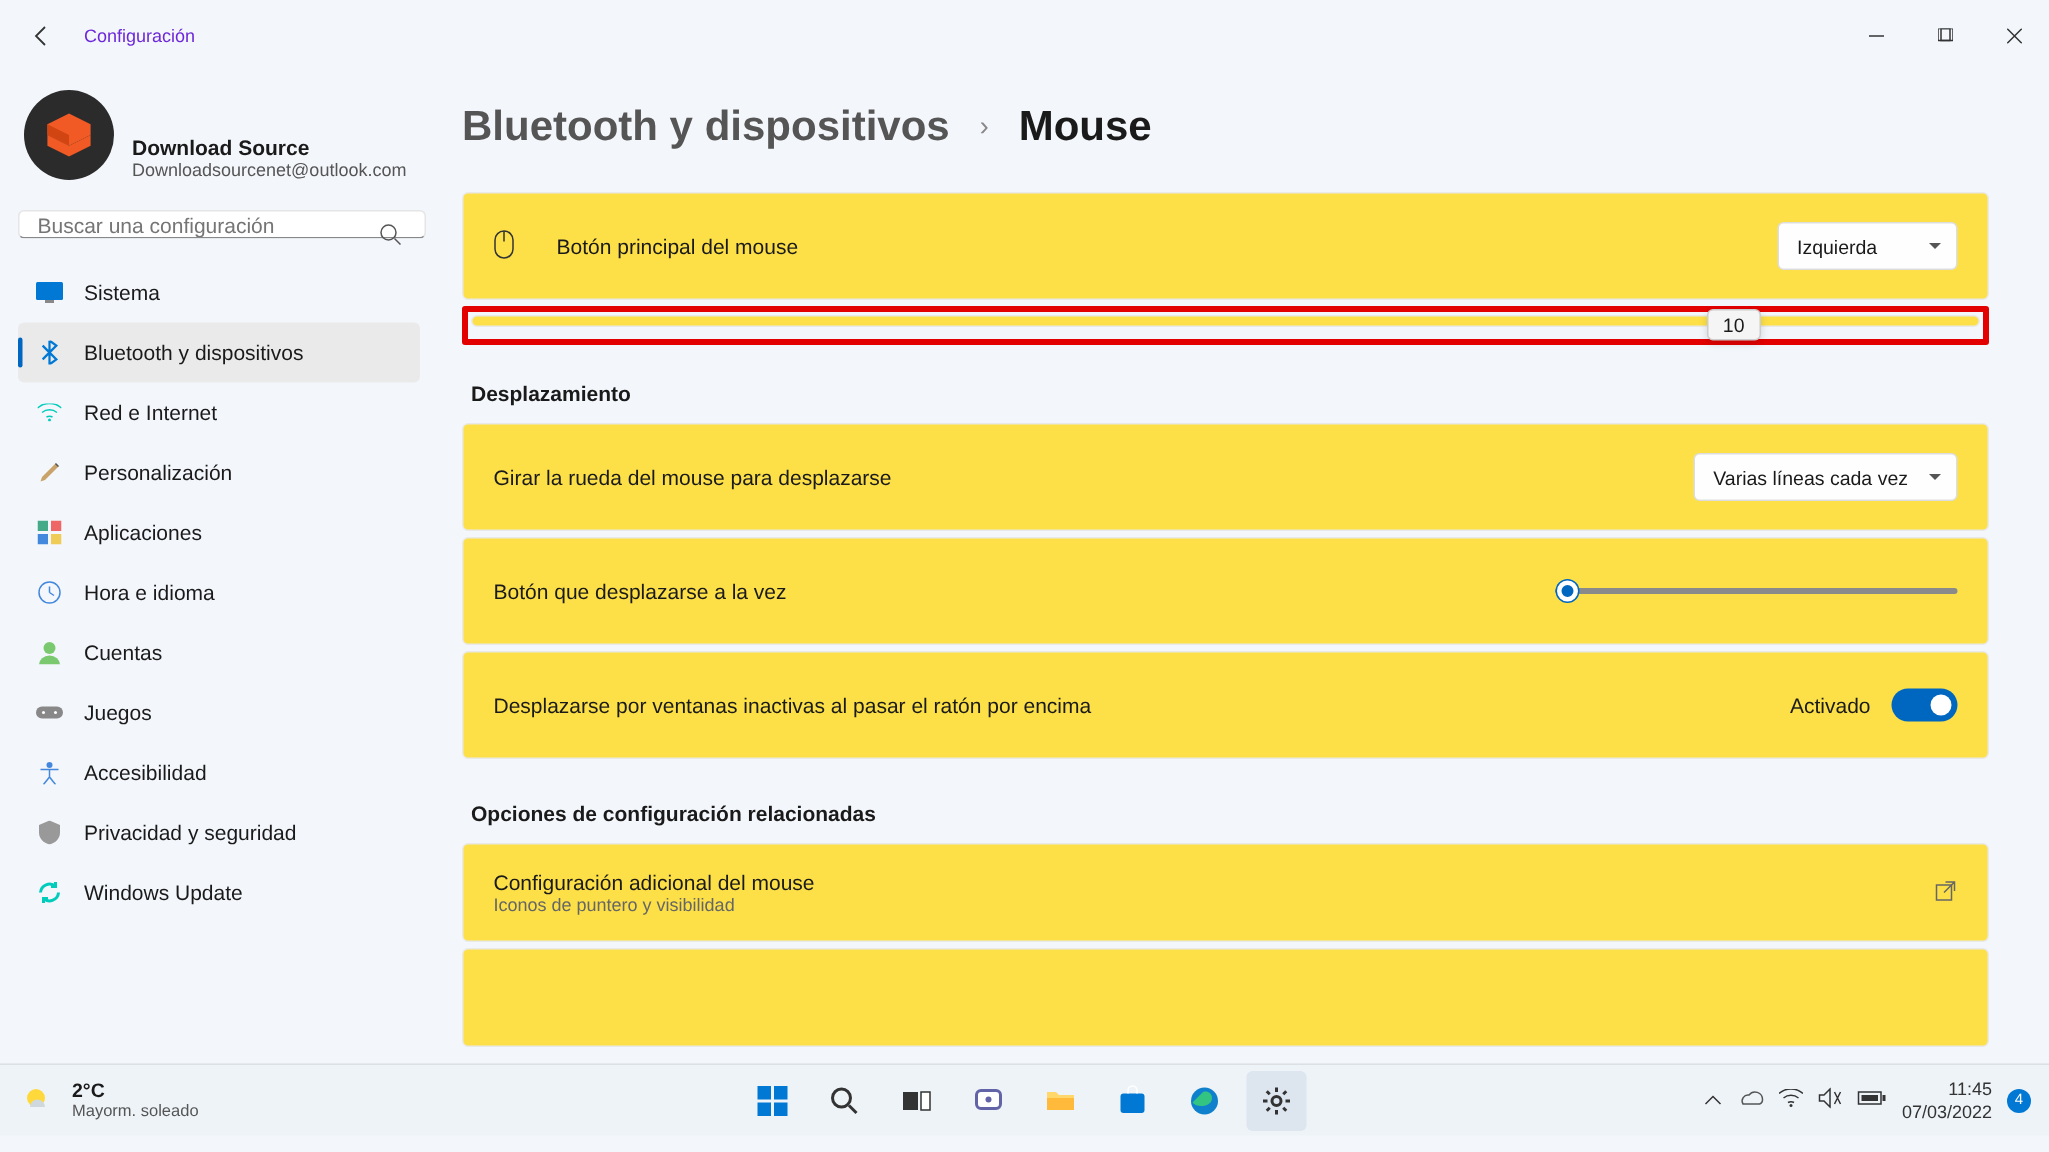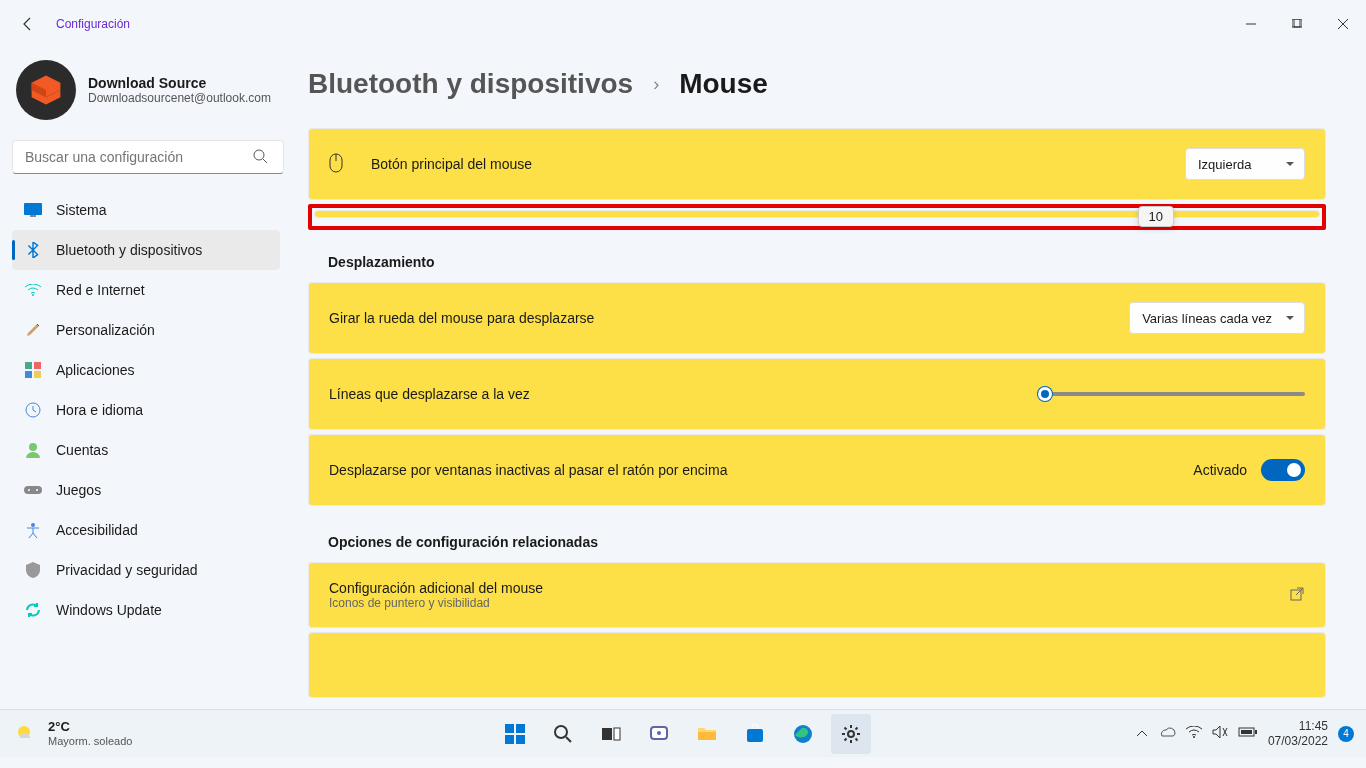--- a/index.html
+++ b/index.html
@@ -6,28 +6,28 @@
 body { font-family: "Segoe UI", sans-serif; font-size: 14px; color: #1a1a1a; background: #f3f6fb; width: 1366px; height: 768px; overflow: hidden; position: relative; }
 
 .titlebar { height: 48px; display: flex; align-items: center; padding-left: 12px; }
 .titlebar .back { width: 32px; height: 32px; display:flex; align-items:center; justify-content:center; cursor:pointer; }
 .titlebar .title { margin-left: 12px; font-size: 12px; color: #6d28d9; }
 .titlebar .win-controls { margin-left: auto; display:flex; }
 .titlebar .win-controls div { width: 46px; height: 48px; display:flex; align-items:center; justify-content:center; cursor:pointer; }
 
 .app { display: flex; height: 672px; }
 .sidebar { width: 300px; padding: 8px 4px 8px 12px; }
-.profile { display:flex; align-items:center; gap:12px; padding: 4px 4px 16px 4px; }
+.profile { display:flex; align-items:flex-end; gap:12px; padding: 4px 4px 16px 4px; }
 .avatar { width:60px; height:60px; border-radius:50%; background:#2b2b2b; display:flex; align-items:center; justify-content:center; }
 .avatar svg { width:36px; height:36px; }
 .profile-name { font-weight:600; font-size:14px; }
 .profile-email { font-size:12px; color:#555; }
 
 .search { position:relative; margin: 4px 4px 16px 0; }
-.search input { width: 272px; height: 34px; border:1px solid #e5e5e5; border-bottom:1px solid #888; border-radius:4px; background:#fff; padding: 0 36px 0 12px; font-size:14px; }
+.search input { width: 272px; height: 19px; border:1px solid #e5e5e5; border-bottom:1px solid #888; border-radius:4px; background:#fff; padding: 0 36px 0 12px; font-size:14px; }
 .search .icon { position:absolute; right:24px; top:8px; color:#555; }
 
 .nav-item { display:flex; align-items:center; gap:14px; height:40px; padding:0 12px; border-radius:4px; cursor:pointer; font-size:14px; margin-right:16px; }
 .nav-item.active { background:#eaeaea; position:relative; }
 .nav-item.active::before { content:""; position:absolute; left:0; top:10px; bottom:10px; width:3px; background:#0067c0; border-radius:2px; }
 .nav-icon { width:18px; height:18px; display:flex; align-items:center; justify-content:center; }
 
 .main { flex:1; padding: 0 40px 0 8px; overflow-y:auto; }
 .breadcrumb { display:flex; align-items:center; gap:20px; font-size:28px; padding: 20px 0 28px 0; }
 .breadcrumb .parent { color:#555; font-weight:600; }
@@ -38,21 +38,21 @@
 .row { display:flex; align-items:center; min-height:70px; }
 .row .lead-icon { width:22px; margin-right:20px; color:#333; }
 .row .label { font-size:14px; }
 .row .sublabel { font-size:12px; color:#666; }
 .row .control { margin-left:auto; }
 
 .highlight-box { border: 4px solid #e30000; border-radius:2px; padding: 2px; margin-bottom: 24px; }
 .inner-highlight { border: 3px solid #e30000; padding: 2px; margin-top:-2px;}
 .tooltip { position:absolute; background:#f5f5f5; border:1px solid #ccc; border-radius:4px; padding:2px 10px; font-size:13px; box-shadow:0 2px 6px rgba(0,0,0,.15); }
 
-.section-head { font-size:14px; font-weight:600; margin: 6px 0 12px 20px; }
+.section-head { font-size:14px; font-weight:600; margin: 6px 0 12px 6px; }
 
 .select { border:1px solid #ddd; border-radius:4px; background:#fefefe; height:32px; padding:0 32px 0 12px; font-size:13px; position:relative; display:flex; align-items:center; min-width:120px; cursor:pointer; }
 .select::after { content:""; position:absolute; right:10px; top:13px; border:4px solid transparent; border-top-color:#555; }
 
 .slider { width:268px; height:20px; position:relative; display:flex; align-items:center; }
 .slider .track { height:4px; width:100%; background:#8a8a8a; border-radius:2px; position:relative; }
 .slider .fill { height:4px; background:#0067c0; border-radius:2px; position:absolute; left:0; top:0; }
 .slider .thumb { width:18px; height:18px; border-radius:50%; background:#0067c0; border:4px solid #fff; box-shadow:0 0 0 1px #0067c0; position:absolute; top:50%; transform:translate(-50%,-50%); }
 .slider.small .thumb { width:14px; height:14px; border:3px solid #fff; }
 
@@ -263,21 +263,21 @@
         <div class="control">
           <div class="select" style="min-width:170px;">
             <span>Varias líneas cada vez</span>
           </div>
         </div>
       </div>
     </div>
 
     <div class="card">
       <div class="row">
-        <span class="label">Líneas que desplazarse a la vez</span>
+        <span class="label">Botón que desplazarse a la vez</span>
         <div class="control">
           <div class="slider small">
             <div class="track">
                 <div class="fill" style="width:3%"></div>
               </div>
             <div class="thumb" style="left:3%"></div>
           </div>
         </div>
       </div>
     </div>

